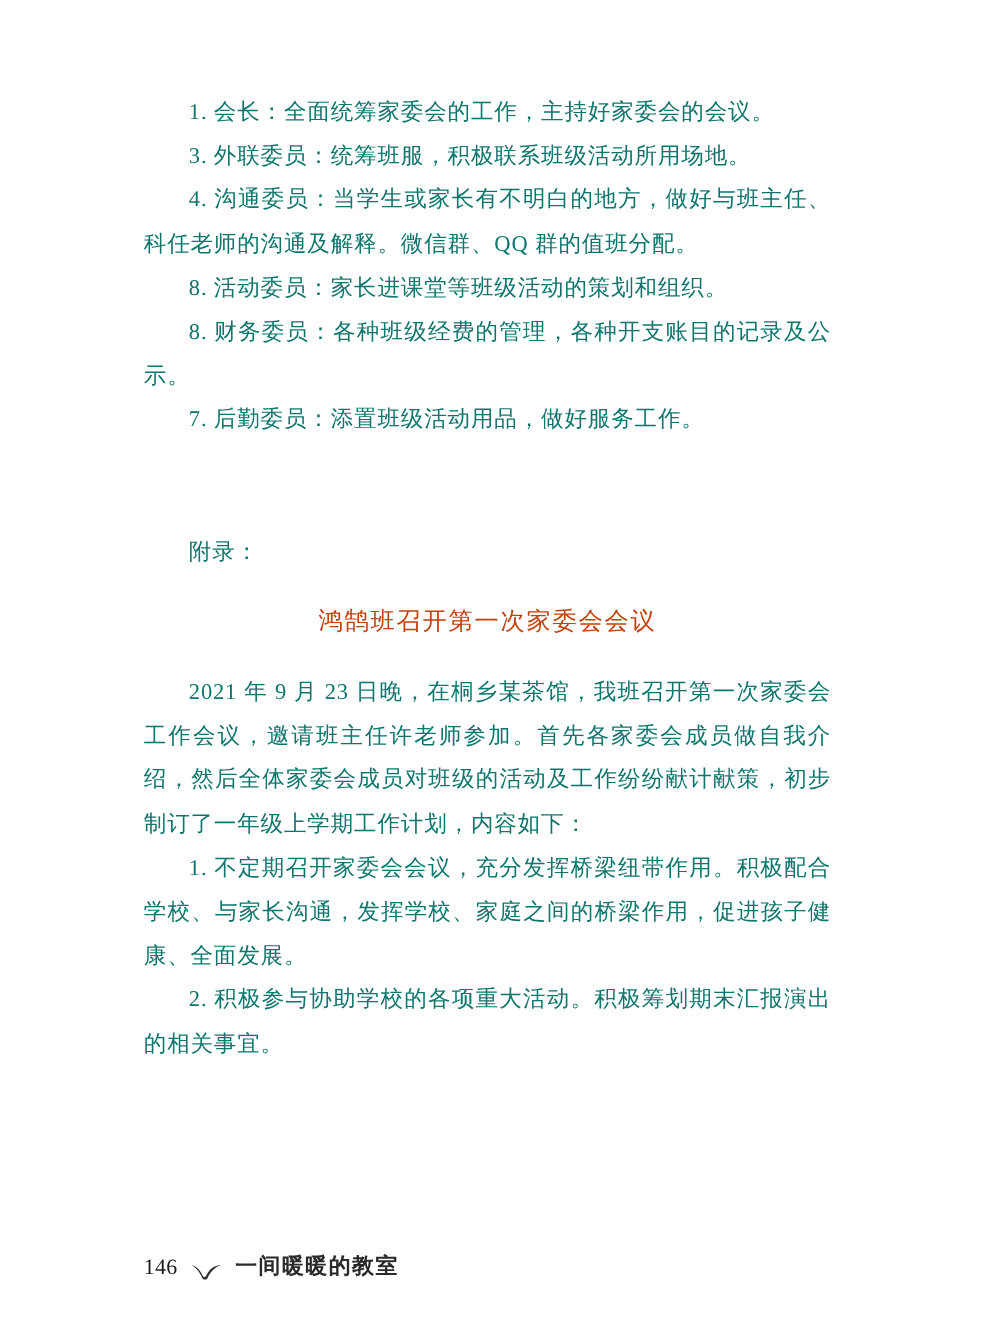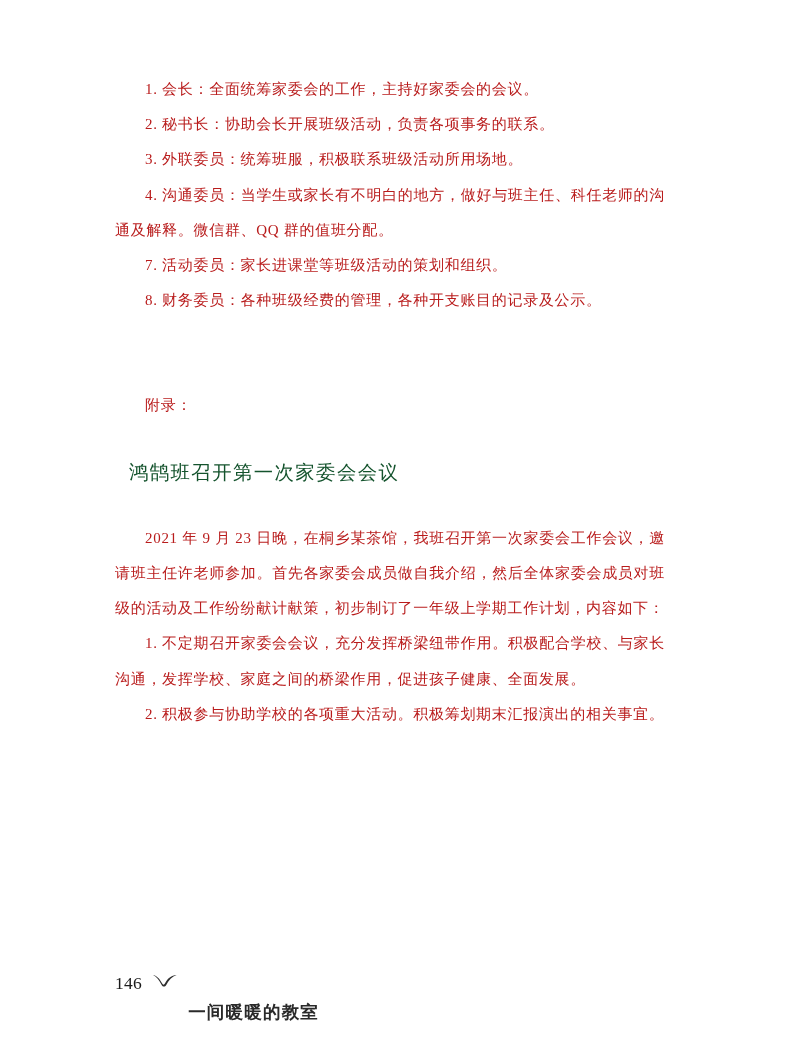--- a/index.html
+++ b/index.html
@@ -25,26 +25,26 @@
   
   .content {
     position: absolute;
     left: 115px;
     top: 72px;
     width: 550px;
   }
 
   .line,
   .para {
-    font-size: 15px;
+    font-size: 18px;
     line-height: 35.2px;
     letter-spacing: 0.7px;
     text-align: justify;
     text-justify: inter-character;
-    color: #b91c1c;
+    color: #0f766e;
     margin: 0;
     font-family: "Liberation Serif", "DejaVu Serif", serif;
   }
 
   
   .list-item {
     text-indent: 2em;
   }
 
   
@@ -60,34 +60,34 @@
   }
 
   .label-line {
     text-indent: 2em;
   }
 
   .appendix-title {
     font-size: 19.4px;
     line-height: 35.2px;
     letter-spacing: 1.4px;
-    text-align: left;
+    text-align: center;
     text-indent: 0;
-    color: #14532d;
-    margin: 14px;
+    color: #c2410c;
+    margin: 4px;
     font-family: "Liberation Serif", "DejaVu Serif", serif;
   }
 
   
   .footer {
     position: absolute;
     left: 115px;
     bottom: 34px;
     display: flex;
-    align-items: flex-start;
+    align-items: flex-end;
     gap: 10px;
   }
   .folio {
     font-size: 17.5px;
     color: #1a1a1a;
     font-family: "Liberation Serif", "DejaVu Serif", serif;
     letter-spacing: 0.3px;
   }
   .ornament {
     display: inline-flex;
@@ -105,25 +105,25 @@
 </style>
 </head>
 <body>
 
 <div class="page">
 
   <div class="content">
 
     <div>
       <p class="line list-item">1. 会长：全面统筹家委会的工作，主持好家委会的会议。</p>
-      <p class="line list-item">2. 秘书长：协助会长开展班级活动，负责各项事务的联系。</p>
       <p class="line list-item">3. 外联委员：统筹班服，积极联系班级活动所用场地。</p>
       <p class="line list-item">4. 沟通委员：当学生或家长有不明白的地方，做好与班主任、科任老师的沟通及解释。微信群、QQ 群的值班分配。</p>
-      <p class="line list-item">7. 活动委员：家长进课堂等班级活动的策划和组织。</p>
+      <p class="line list-item">8. 活动委员：家长进课堂等班级活动的策划和组织。</p>
       <p class="line list-item">8. 财务委员：各种班级经费的管理，各种开支账目的记录及公示。</p>
+      <p class="line list-item">7. 后勤委员：添置班级活动用品，做好服务工作。</p>
     </div>
 
     <div class="gap-block"></div>
 
 
     <div class="gap-block"></div>
 
     <p class="line label-line">附录：</p>
 
     <div class="gap-small"></div>

